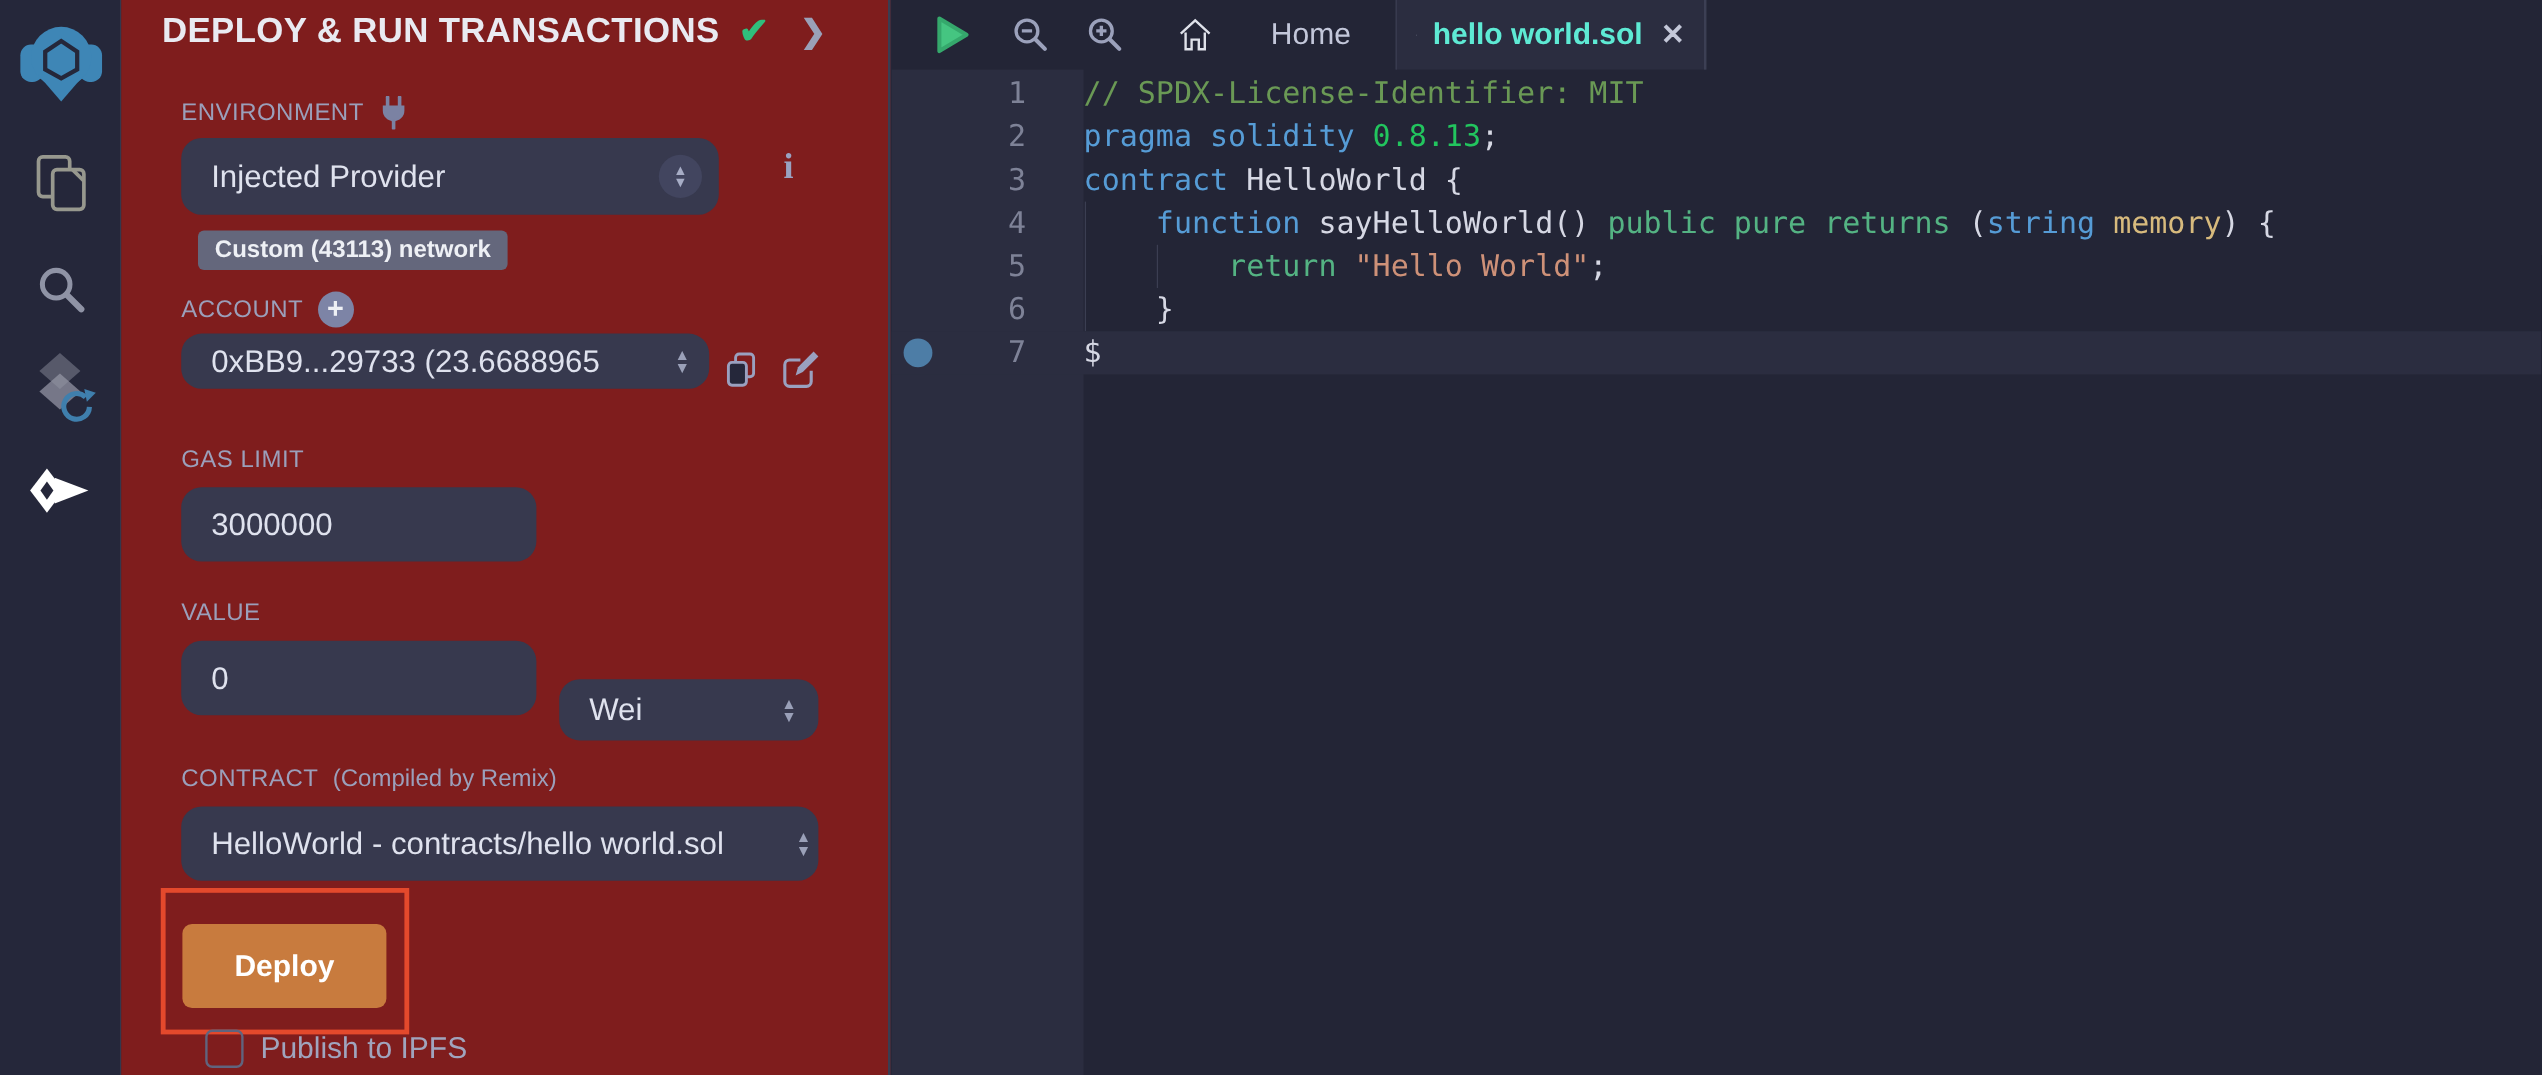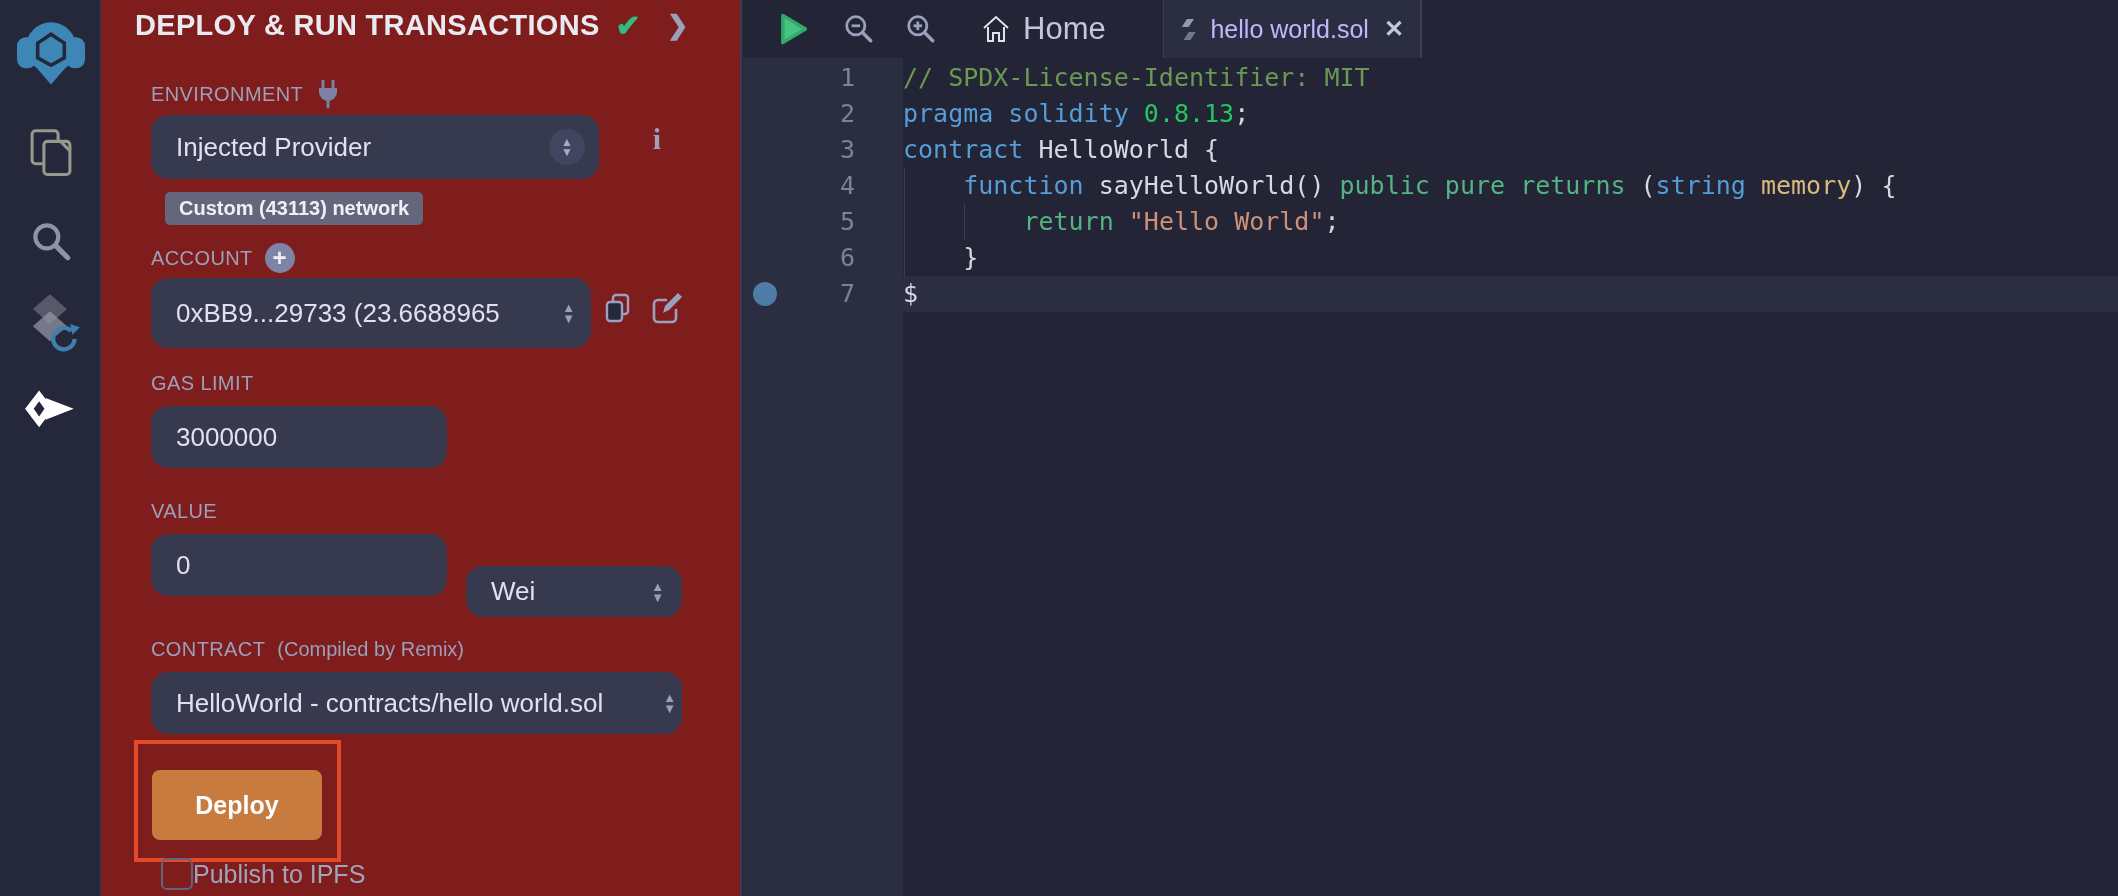--- a/index.html
+++ b/index.html
@@ -28,34 +28,34 @@
                display:flex;flex-direction:column;align-items:center;justify-content:center;line-height:10px;font-size:12px;color:#a7adc6;}
   .badge{position:absolute;left:64px;top:192px;background:#64677c;color:#eef0f5;font-size:20px;font-weight:bold;
          padding:5px 14px;border-radius:5px;}
   .plus-circle{width:30px;height:30px;border-radius:50%;background:#7d84a6;color:#eef0f5;display:flex;
                align-items:center;justify-content:center;font-size:24px;font-weight:bold;cursor:pointer;}
   .info-glyph{position:absolute;left:540px;top:122px;width:32px;text-align:center;font-family:"Liberation Serif",serif;
               font-weight:bold;font-size:30px;color:#99a2c1;cursor:pointer;}
   .hl-rect{position:absolute;left:33px;top:740px;width:207px;height:122px;border:4px solid #e4492c;}
   #deploy-btn{position:absolute;left:51px;top:770px;width:170px;height:70px;background:#c87b3e;border:none;
               border-radius:8px;color:#ffffff;font-size:25px;font-weight:bold;font-family:"Liberation Sans",sans-serif;cursor:pointer;}
-  .publish-row{position:absolute;left:60px;top:858px;display:flex;align-items:center;}
+  .publish-row{position:absolute;left:70px;top:858px;display:flex;align-items:center;gap:14px;}
   .checkbox{width:32px;height:32px;border:2px solid #60647e;border-radius:6px;background:transparent;cursor:pointer;}
   .publish-label{font-size:25px;color:#a0a4bd;}
 
   
   #editor{position:absolute;left:743px;top:0;width:1375px;height:896px;background:#232536;}
   #tabbar{position:absolute;left:0;top:0;width:100%;height:58px;}
   .tb-icon{position:absolute;top:0;height:58px;display:flex;align-items:center;cursor:pointer;}
   #home-tab{position:absolute;left:238px;top:0;height:58px;display:flex;align-items:center;gap:12px;cursor:pointer;}
-  #home-tab .tab-label{font-size:31px;color:#c3c7da;}
+  #home-tab .tab-label{font-size:25px;color:#c3c7da;margin-left:36px;}
   #file-tab{position:absolute;left:420px;top:0;width:259px;height:58px;background:#2b2d40;
             border-left:1px solid #3c3f54;border-right:2px solid #3c3f54;display:flex;align-items:center;
             padding:0 16px;gap:13px;cursor:pointer;}
-  #file-tab .tab-label{font-size:25px;color:#c4b5fd;white-space:nowrap;}
+  #file-tab .tab-label{font-size:25px;color:#5eead4;white-space:nowrap;font-weight:bold;}
   .close-glyph{font-size:24px;font-weight:bold;color:#c3c7d8;margin-left:2px;cursor:pointer;}
 
   #codearea{position:absolute;left:0;top:58px;width:100%;height:838px;}
   .gutter-bg{position:absolute;left:0;top:0;width:160px;height:100%;background:#2b2d40;}
   #code-lines{position:absolute;left:0;top:2px;width:100%;}
   .code-row{display:flex;height:36px;align-items:center;}
   .code-row.current{background:#2b2d40;}
   .gutter-cell{flex:0 0 160px;width:160px;position:relative;text-align:right;padding-right:48px;}
   .lnum{color:#7e8297;font:25px/36px "DejaVu Sans Mono",monospace;}
   .bp-dot{position:absolute;left:10px;top:6px;width:24px;height:24px;border-radius:50%;background:#4d7da6;}
@@ -135,21 +135,21 @@
           <span>▼</span>
       </span>
     </div>
     <div class="info-glyph">i</div>
     <div class="badge">Custom (43113) network</div>
 
     <div class="sec-label" style="top:243px">
       <span>ACCOUNT</span>
       <span class="plus-circle">+</span>
     </div>
-    <div class="field" style="left:50px;top:278px;width:440px;height:70px;padding-right:44px;">
+    <div class="field" style="left:50px;top:278px;width:440px;height:46px;padding-right:44px;">
       <span style="overflow:hidden;">0xBB9...29733 (23.6688965</span>
       <span class="spin" style="position:absolute;right:16px;">
         <span>▲</span>
           <span>▼</span>
       </span>
     </div>
     <svg style="position:absolute;left:501px;top:292px;cursor:pointer;" width="32" height="34" viewBox="0 0 32 34">
       <rect x="11" y="3" width="15" height="19" rx="3" fill="none" stroke="#9aa0bf" stroke-width="2.4"></rect>
       <rect x="5" y="10" width="15" height="19" rx="3" fill="#25273a" stroke="#9aa0bf" stroke-width="2.4"></rect>
     </svg>

